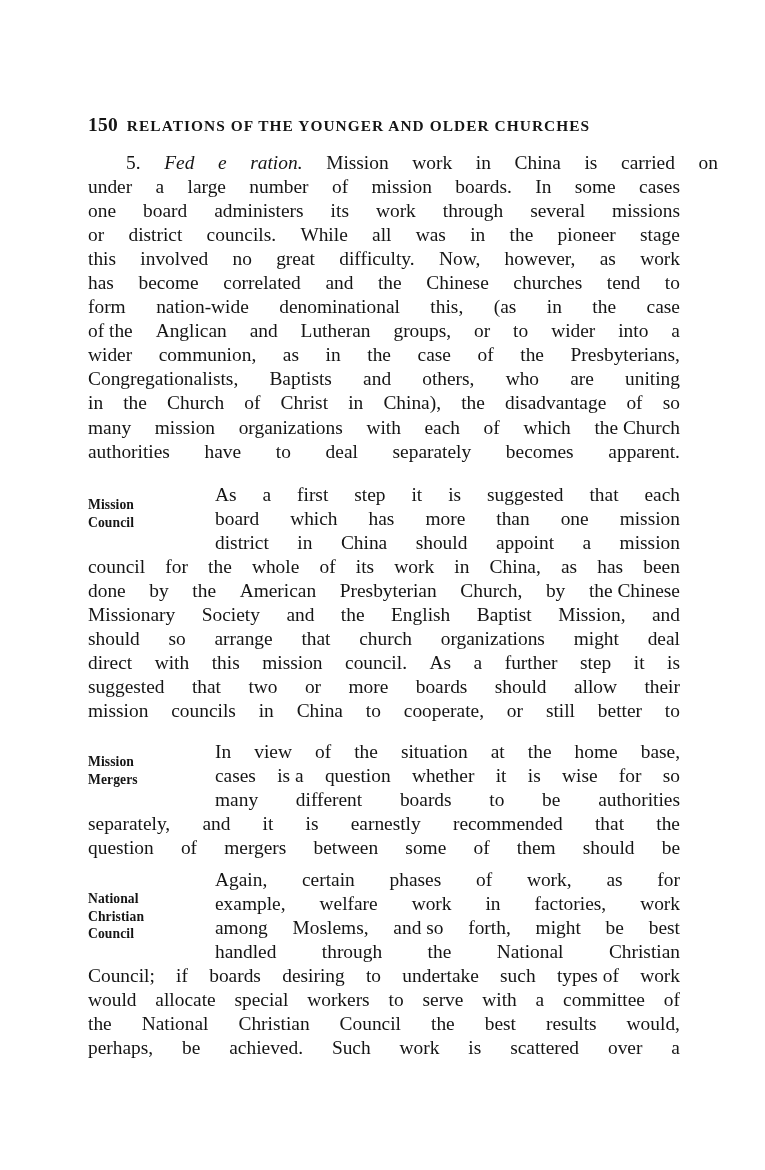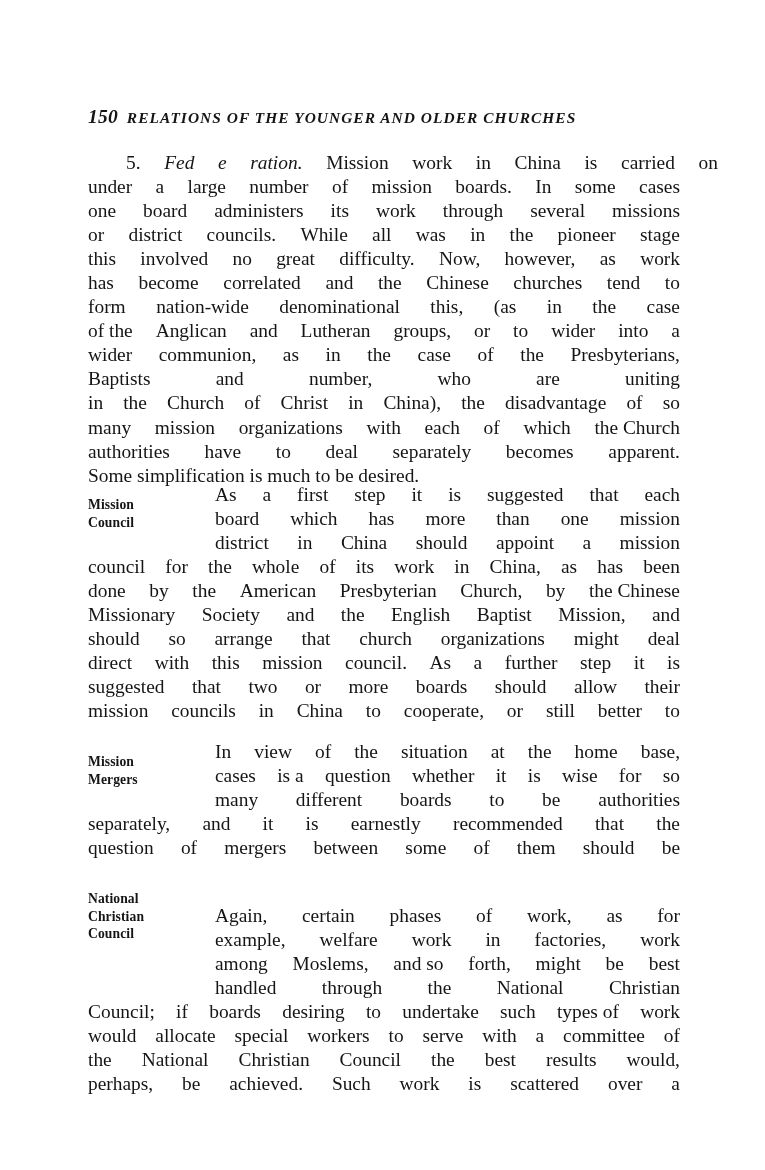--- a/index.html
+++ b/index.html
@@ -20,24 +20,23 @@
     position: relative;
     width: 765px;
     height: 1170px;
     background: #ffffff;
   }
 
   
   .runhead {
     position: absolute;
     left: 88px;
-    top: 106px;
+    top: 114px;
     width: 600px;
     white-space: nowrap;
-    font-style: italic;
   }
   .runhead .folio {
     font-size: 19.5px;
     font-weight: 700;
     letter-spacing: 0.2px;
   }
   .runhead .title {
     font-size: 15.4px;
     font-weight: 700;
     letter-spacing: 1.05px;
@@ -203,23 +202,24 @@
         <span>communion,</span>
         <span>as</span>
         <span>in</span>
         <span>the</span>
         <span>case</span>
         <span>of</span>
         <span>the</span>
         <span>Presbyterians,</span>
     </div>
     <div class="ln j">
+      <span>Congregationalists,</span>
         <span>Baptists</span>
         <span>and</span>
-        <span>number,</span>
+        <span>others,</span>
         <span>who</span>
         <span>are</span>
         <span>uniting</span>
     </div>
     <div class="ln j">
       <span>in</span>
         <span>the</span>
         <span>Church</span>
         <span>of</span>
         <span>Christ</span>
@@ -242,21 +242,20 @@
     </div>
     <div class="ln j">
       <span>authorities</span>
         <span>have</span>
         <span>to</span>
         <span>deal</span>
         <span>separately</span>
         <span>becomes</span>
         <span>apparent.</span>
     </div>
-    <div class="ln last">Some simplification is much to be desired.</div>
   </div>
 
   <div class="sidenote" style="top:496px;">
     <div>Mission</div>
     <div>Council</div>
   </div>
 
   <div class="col" style="top:483px;">
     <div class="ln j ind">
       <span>As</span>
@@ -427,21 +426,21 @@
         <span>be</span>
     </div>
   </div>
 
   <div class="sidenote" style="top:890px;">
     <div>National</div>
     <div>Christian</div>
     <div>Council</div>
   </div>
 
-  <div class="col" style="top:904px;">
+  <div class="col" style="top:868px;">
     <div class="ln j ind">
       <span>Again,</span>
         <span>certain</span>
         <span>phases</span>
         <span>of</span>
         <span>work,</span>
         <span>as</span>
         <span>for</span>
     </div>
     <div class="ln j ind">

